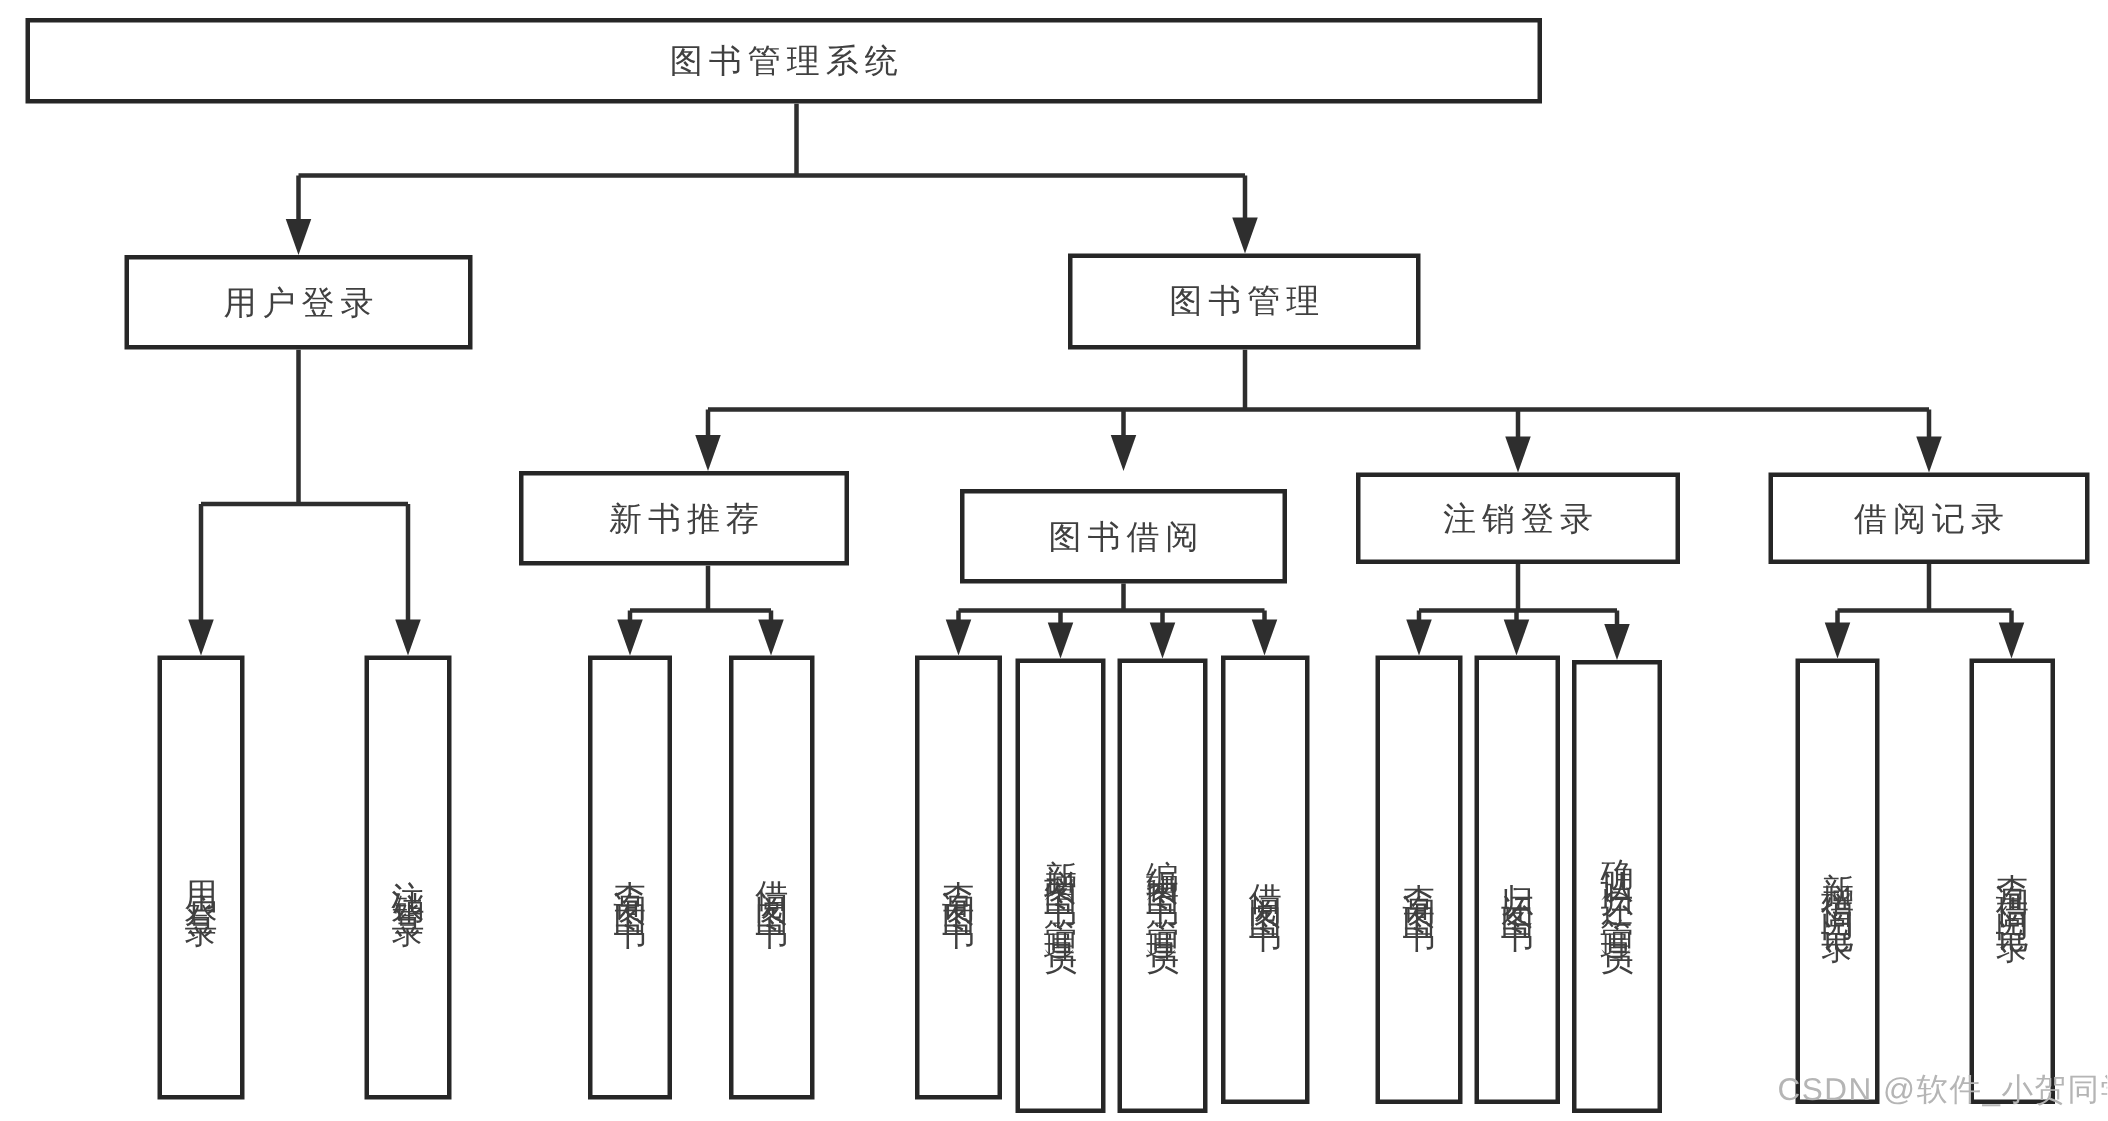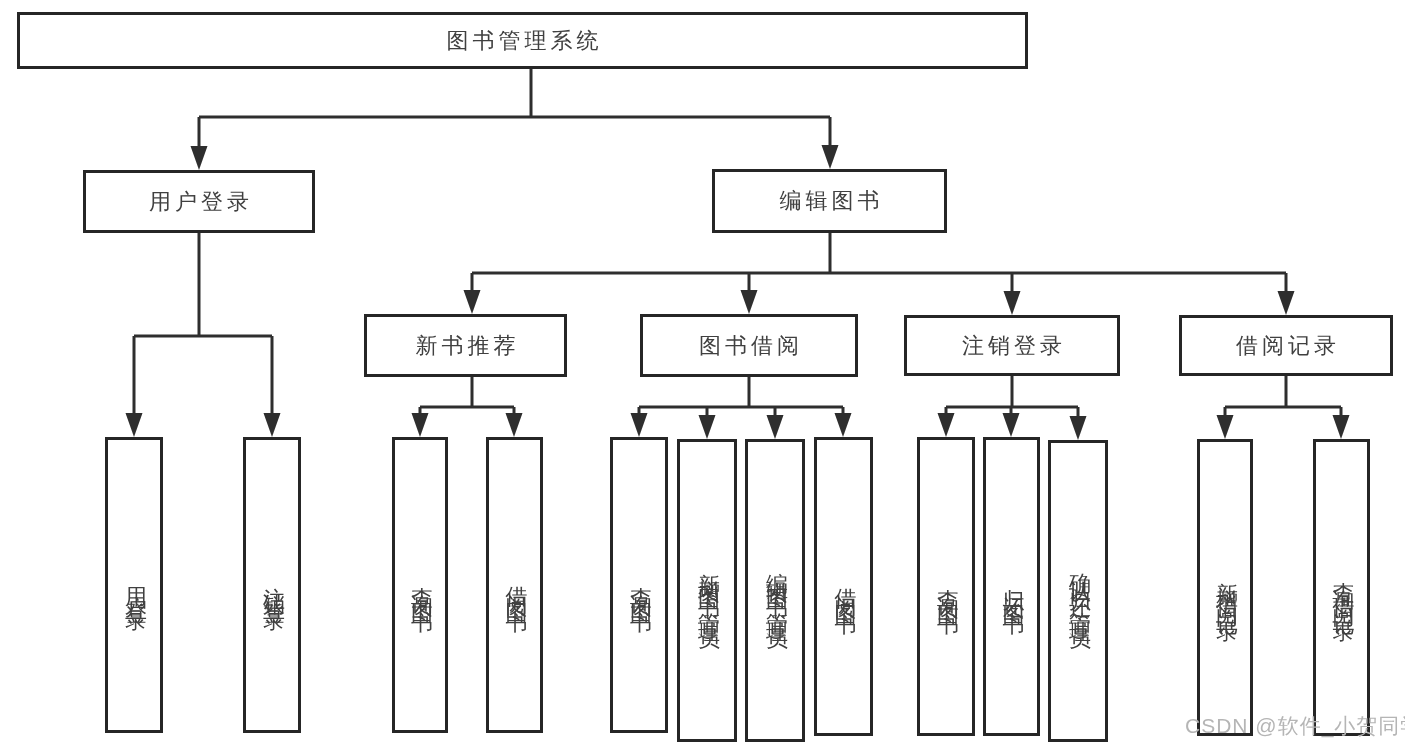--- a/index.html
+++ b/index.html
@@ -6,21 +6,21 @@
   .canvas{
     position:relative;width:1405px;height:747px;background:var(--bg,#fff);
     font-family:"Liberation Sans","DejaVu Sans",sans-serif;overflow:hidden;
   }
   svg.connectors{position:absolute;left:0;top:0;z-index:1;}
   .ln{stroke:var(--line,#2e2e2e);stroke-width:3;fill:none;}
   .ah{fill:var(--line,#2e2e2e);stroke:none;}
   .node{
     position:absolute;background:#fff;border:3px solid var(--border,#262626);
     box-sizing:border-box;display:flex;align-items:center;justify-content:center;
-    z-index:2;color:var(--text,#404040);font-family:Liberation Mono, monospace;
+    z-index:2;color:var(--text,#404040);
   }
   .node.h span{font-size:22px;letter-spacing:4px;text-indent:4px;white-space:nowrap;}
   .node.v span{
     writing-mode:vertical-rl;text-orientation:mixed;
     font-size:22px;letter-spacing:8px;line-height:1;
   }
   .watermark{
     position:absolute;z-index:3;color:var(--wm,#b5b5b5);
     font-size:21px;letter-spacing:1px;white-space:nowrap;pointer-events:none;
   }
@@ -73,27 +73,27 @@
   </svg>
 
   <div class="node h" style="left:17px;top:12px;width:1011px;height:57px">
     <span>图书管理系统</span>
   </div>
 
   <div class="node h" style="left:83px;top:170px;width:232px;height:63px">
     <span>用户登录</span>
   </div>
   <div class="node h" style="left:712px;top:169px;width:235px;height:64px">
-    <span>编辑图书</span>
+    <span>图书管理</span>
   </div>
 
-  <div class="node h" style="left:364px;top:314px;width:203px;height:63px">
+  <div class="node h" style="left:346px;top:314px;width:220px;height:63px">
     <span>新书推荐</span>
   </div>
-  <div class="node h" style="left:640px;top:314px;width:218px;height:63px">
+  <div class="node h" style="left:640px;top:326px;width:218px;height:63px">
     <span>图书借阅</span>
   </div>
   <div class="node h" style="left:904px;top:315px;width:216px;height:61px">
     <span>注销登录</span>
   </div>
   <div class="node h" style="left:1179px;top:315px;width:214px;height:61px">
     <span>借阅记录</span>
   </div>
 
   <div class="node v" style="left:105px;top:437px;width:58px;height:296px">

